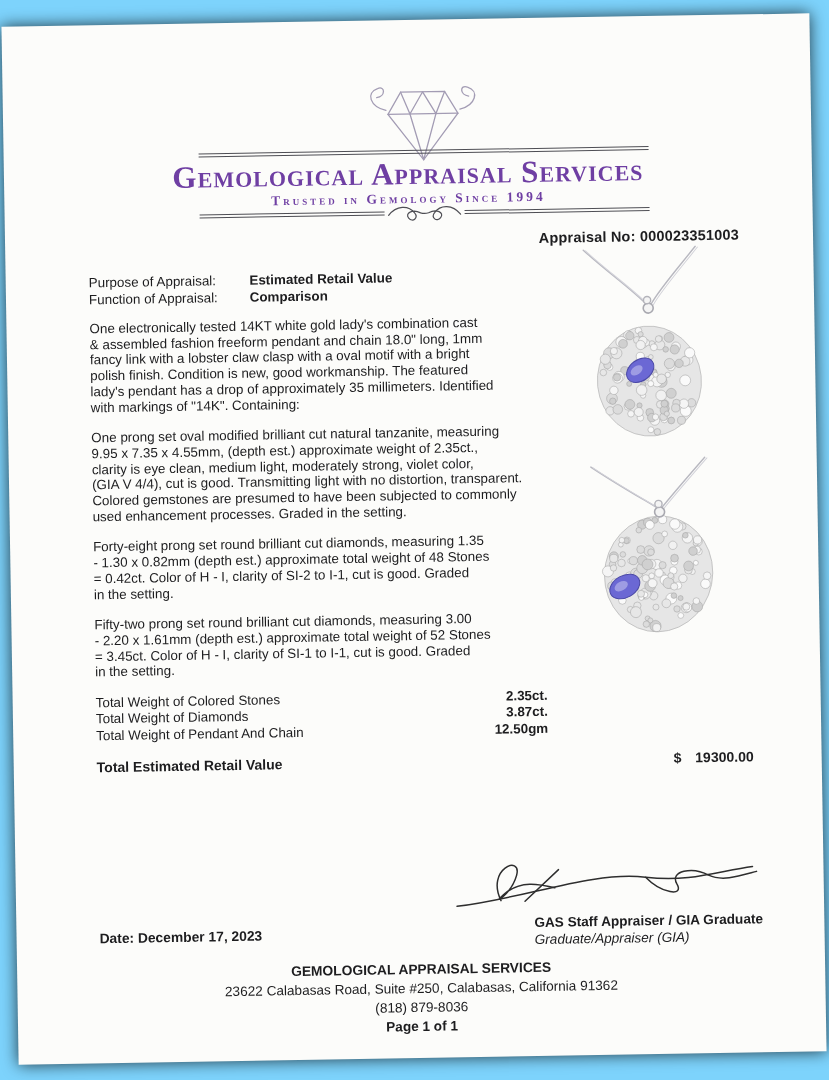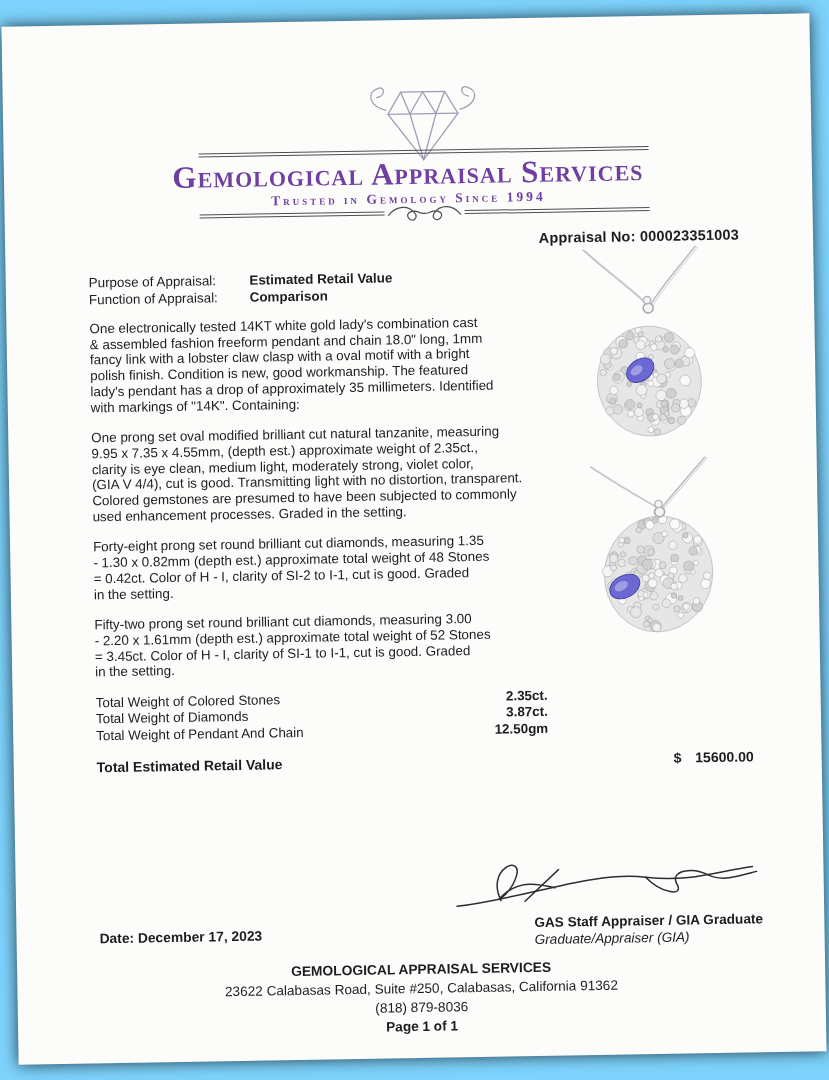--- a/index.html
+++ b/index.html
@@ -391,21 +391,21 @@
       </div>
       <div class="total-row">
         <span>Total Weight of Pendant And Chain</span>
         <span class="tvalue">12.50gm</span>
       </div>
     </div>
 
     <div class="total-label">Total Estimated Retail Value</div>
     <div class="amount">
       <span>$</span>
-      <span>15600.00</span>
+      <span>19300.00</span>
     </div>
 
     <svg class="signature" viewBox="0 0 320 70" fill="none" stroke="#2e2e2e" stroke-width="1.5" stroke-linecap="round">
       <path d="M60,50 C45,18 82,4 76,25 C70,45 48,56 64,43 C80,30 98,34 114,38"></path>
       <path d="M16,55 C85,48 150,22 205,29 C250,35 278,24 312,20"></path>
       <path d="M205,29 C220,45 244,50 236,36 C229,23 252,19 268,28 C282,35 300,29 316,25"></path>
       <path d="M84,51 L118,20"></path>
     </svg>
 
     <div class="date-line">Date: December 17, 2023</div>

